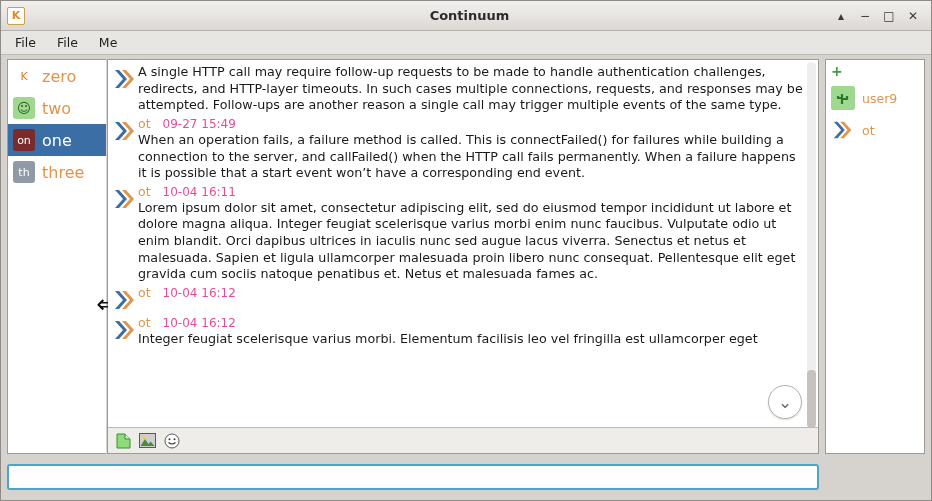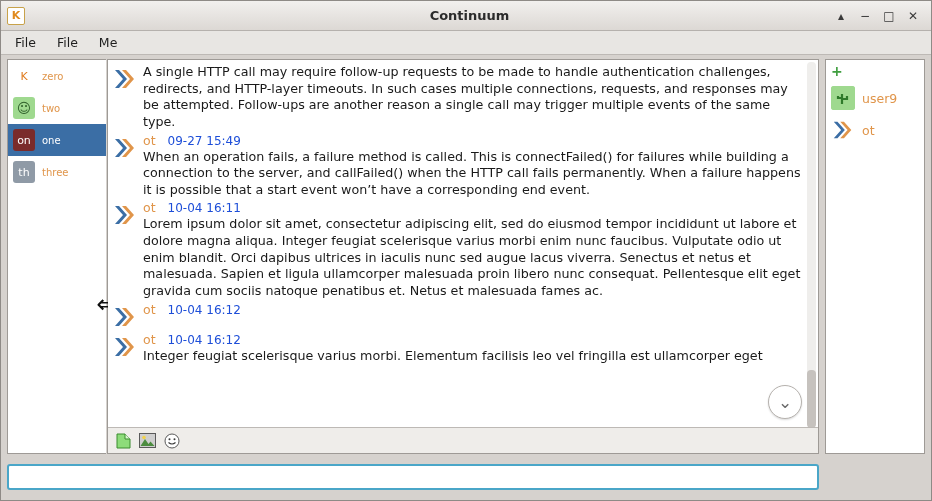--- a/index.html
+++ b/index.html
@@ -125,21 +125,21 @@
     overflow: hidden;
   }
   .av-zero {
     background: #ffffff;
     color: #e07b1e;
   }
   .av-two { background: #9fd98f; color: #2f5f2a; font-size: 14px; }
   .av-three { background: #8f9aa6; }
   .av-one { background: #7a2b2b; }
   .room-label {
-    font-size: 10px;
+    font-size: 16px;
     color: #e0954a;
     text-align: right;
   }
   .room-row.selected .room-label { color: #ffffff; }
 
   
   .splitter {
     position: relative;
     width: 0;
     flex: 0 0 auto;
@@ -173,41 +173,40 @@
     position: relative;
     flex: 1 1 auto;
     overflow: hidden;
     background: #ffffff;
     padding: 4px 14px 0 4px;
     min-height: 0;
   }
   .msg {
     display: flex;
     align-items: flex-start;
-    gap: 5px;
     margin-bottom: 2px;
   }
   .msg-avatar {
     width: 26px; height: 26px;
     flex: 0 0 auto;
     margin-top: 2px;
   }
   .msg-body { flex: 1 1 auto; min-width: 0; }
   .msg-meta {
     display: flex;
     align-items: baseline;
     gap: 12px;
     margin-bottom: 1px;
   }
   .msg-user {
     color: #e0954a;
     font-size: 12.5px;
   }
   .msg-time {
-    color: #1d4ed8;
+    color: #ec4899;
     font-size: 12px;
   }
   .msg-text {
     color: #1a1a1a;
     font-size: 12.7px;
     line-height: 1.31;
   }
   .continuation .msg-body { padding-top: 0; }
 
   .scrollbar {

